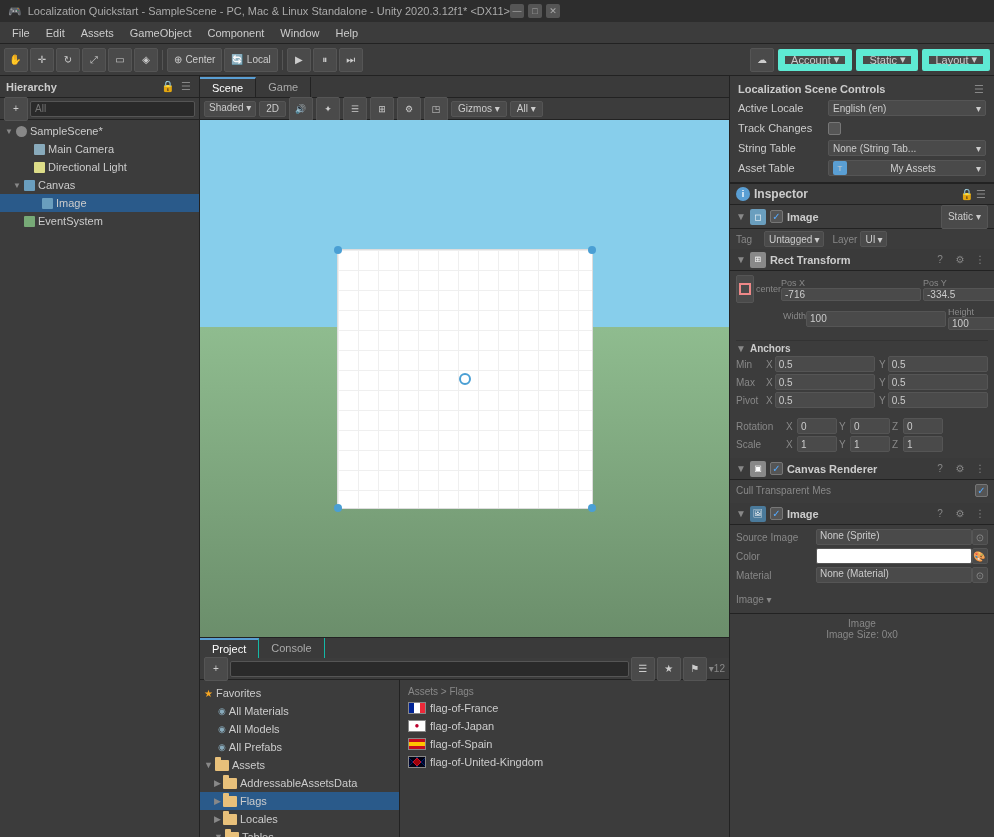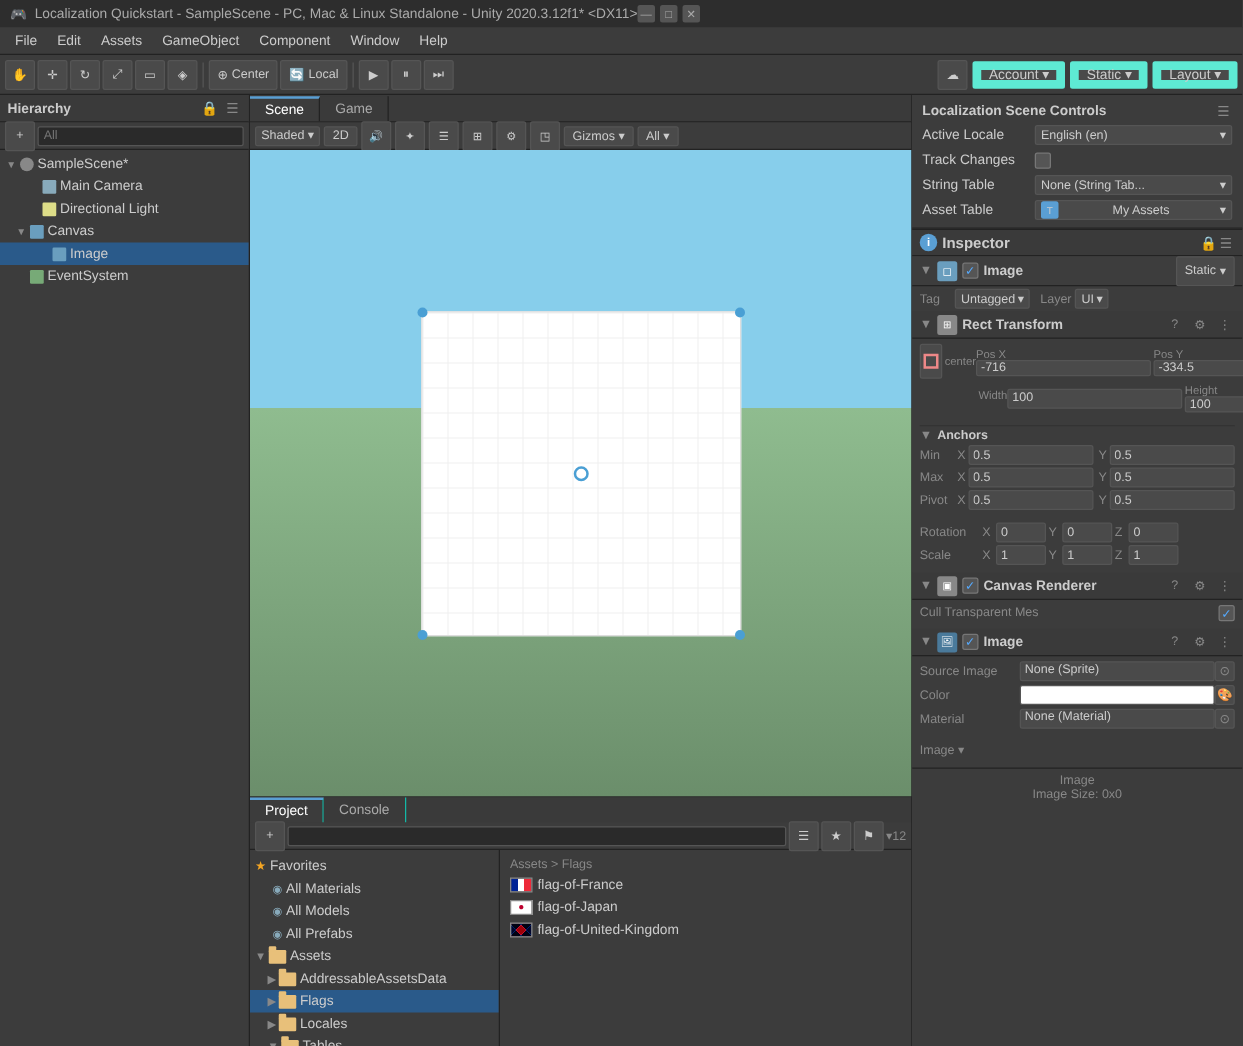--- a/index.html
+++ b/index.html
@@ -379,20 +379,24 @@
             </div>
             <div class="asset-item">
               <div class="flag-icon flag-fr"></div>
               <span>flag-of-France</span>
             </div>
             <div class="asset-item">
               <div class="flag-icon flag-jp"></div>
               <span>flag-of-Japan</span>
             </div>
             <div class="asset-item">
+              <div class="flag-icon flag-es"></div>
+              <span>flag-of-Spain</span>
+            </div>
+            <div class="asset-item">
               <div class="flag-icon flag-gb" style="background:linear-gradient(135deg, #012169 33%, white 33%, white 36%, #C8102E 36%, #C8102E 64%, white 64%, white 67%, #012169 67%), linear-gradient(45deg, #012169 33%, white 33%, white 36%, #C8102E 36%, #C8102E 64%, white 64%, white 67%, #012169 67%); background-blend-mode: multiply;"></div>
               <span>flag-of-United-Kingdom</span>
             </div>
           </div>
         </div>
       </div>
     </div>
   </div>
 
   <div id="right-panel">

